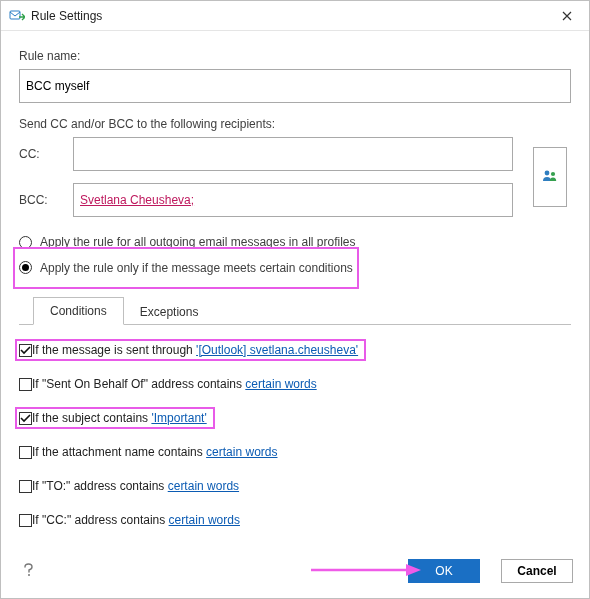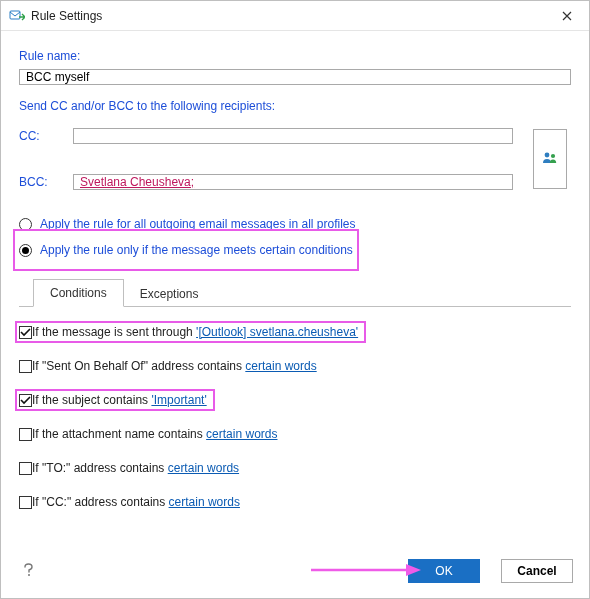--- a/index.html
+++ b/index.html
@@ -48,25 +48,25 @@
     cursor: pointer;
   }
   .titlebar .close svg { width: 10px; height: 10px; }
 
   .body {
     flex: 1;
     padding: 18px 18px 0 18px;
     position: relative;
   }
 
-  .label { color: #1d4ed8; }
+  .label { color: #404040; }
   .textbox {
     border: 1px solid #a9a9a9;
     background: #fff;
-    height: 16px;
+    height: 34px;
     padding: 3px 6px;
     font-size: 12px;
     width: 100%;
   }
 
   .rule-name-label { margin-bottom: 6px; }
   .rule-name-box { width: 100%; }
 
   .recipients {
     margin-top: 14px;
@@ -114,21 +114,21 @@
     background:#fff;
   }
   .radio-outer .dot {
     width: 7px; height: 7px; border-radius: 50%; background: #000;
   }
   .hl-radio {
     border: 2px solid #e85be8;
     padding: 12px 4px;
     margin-left: -6px;
     display: inline-flex;
-    align-items: flex-end;
+    align-items: flex-start;
     gap: 8px;
   }
 
   .tabs {
     margin-top: 16px;
     border-bottom: 1px solid #bfbfbf;
     display: flex;
     align-items: flex-end;
     height: 30px;
     padding-left: 14px;

